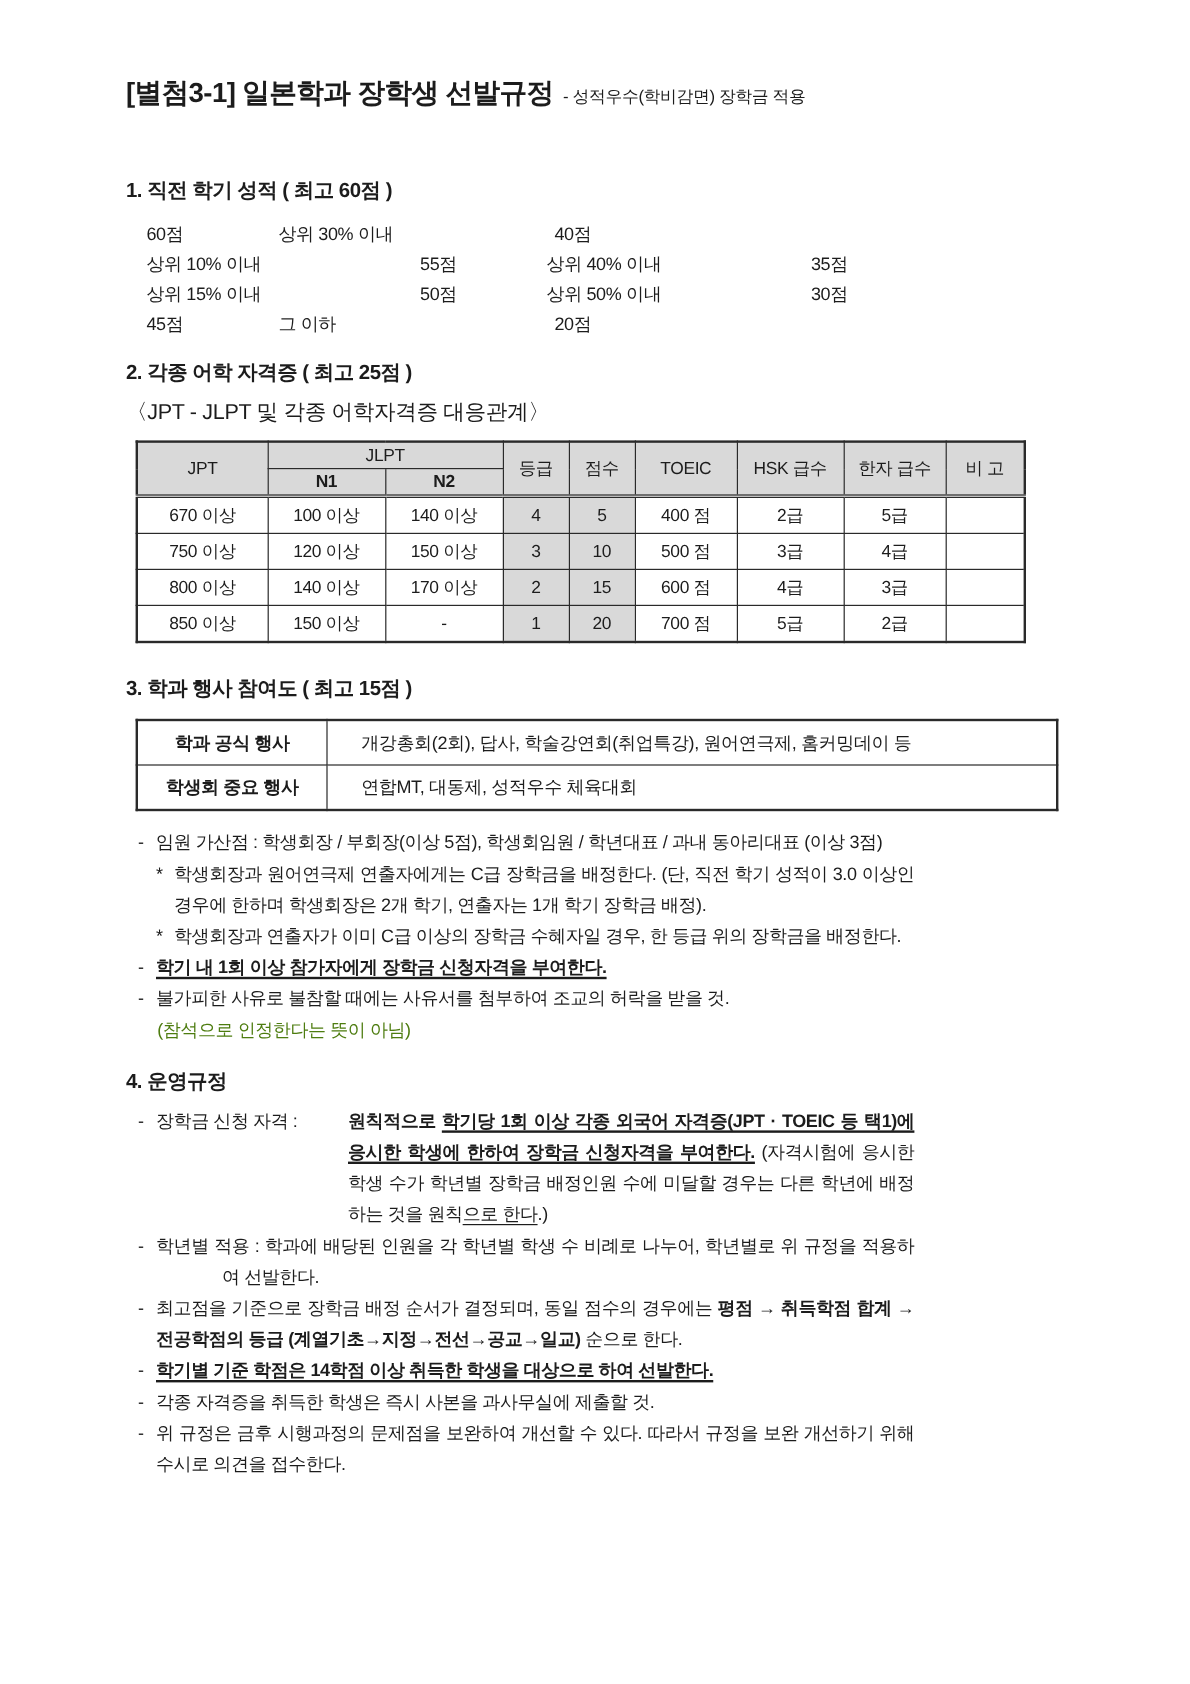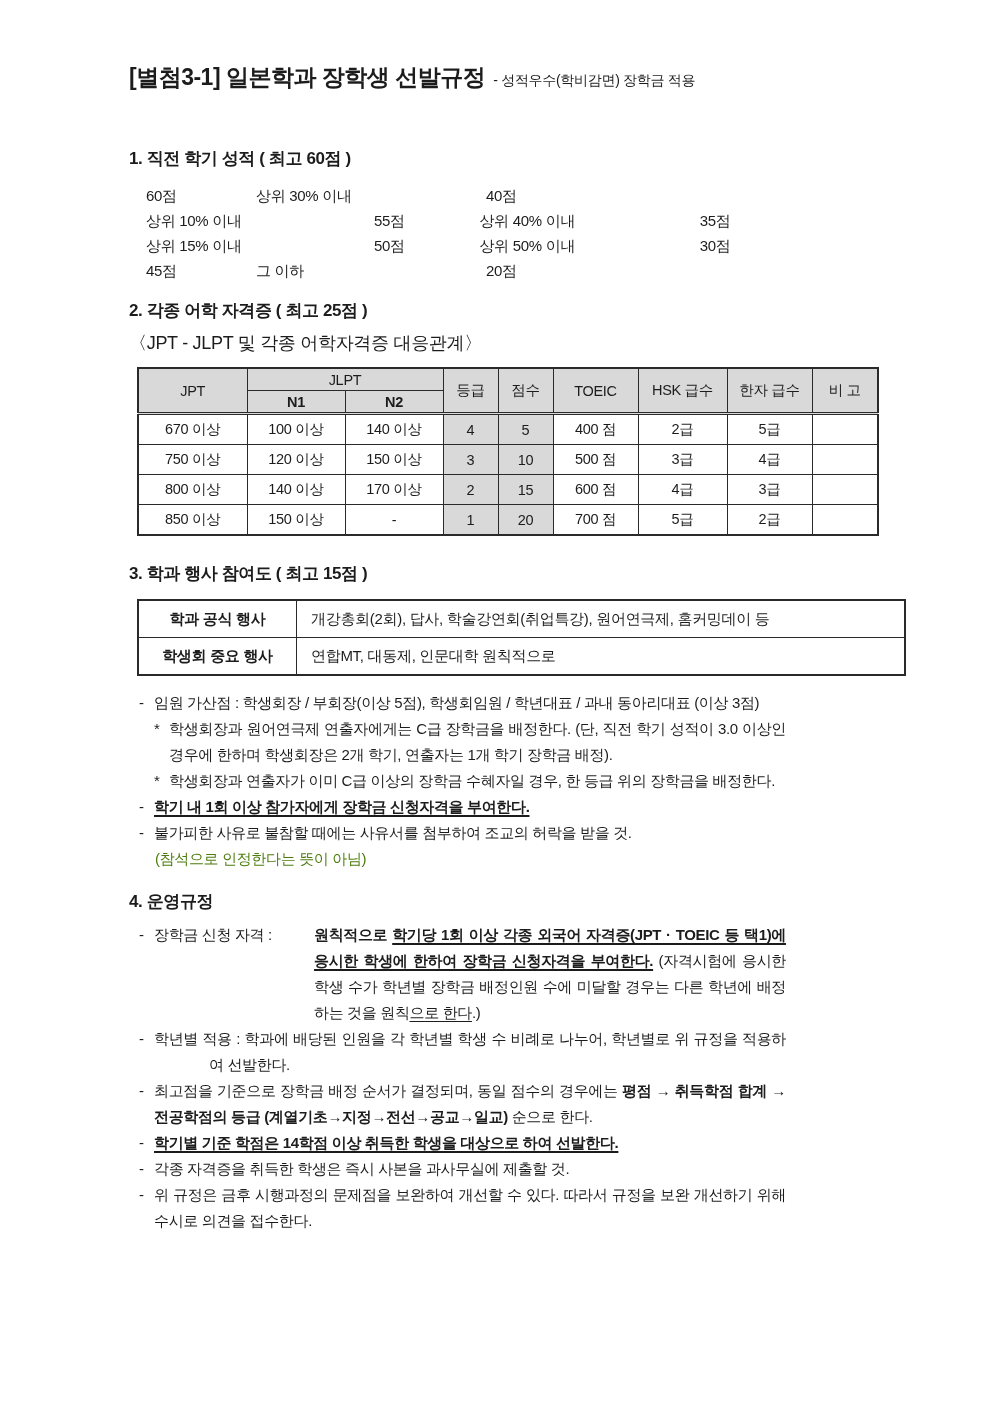--- a/index.html
+++ b/index.html
@@ -4,21 +4,20 @@
 <style>
   html,body{margin:0;padding:0;background:#ffffff;}
   .page{
     position:relative;
     width:862px;height:1403px;
     background:#ffffff;
     box-sizing:border-box;
     padding:62px 100px 0 105px;
     font-family:"Liberation Sans","DejaVu Sans",sans-serif;
     color:#1c1c1c;
-    margin-left:24px;
   }
   
   .title-row{white-space:nowrap;}
   .doc-title{font-size:23px;font-weight:bold;letter-spacing:-0.5px;}
   .doc-subtitle{font-size:14px;font-weight:normal;margin-left:8px;letter-spacing:-0.3px;}
   
   .sec-h{font-size:17px;font-weight:bold;letter-spacing:-0.4px;line-height:24px;}
   .s1-h{margin-top:54px;}
   .s2-h{margin-top:16px;}
   .s3-h{margin-top:26px;}
@@ -40,21 +39,21 @@
   .t1 thead th{background:#d9d9d9;height:21px;}
   .t1 thead tr.last th{border-bottom:3px double #2a2a2a;font-weight:bold;}
   .t1 thead th.span2{border-bottom:3px double #2a2a2a;}
   .t1 tbody td{height:29px;background:#ffffff;}
   .t1 tbody td.gray{background:#d9d9d9;}
   
   .t2{border-collapse:collapse;margin-top:13px;margin-left:8px;width:769px;table-layout:fixed;
       font-size:15px;letter-spacing:-0.3px;border:2px solid #2a2a2a;}
   .t2 td{border:1px solid #2a2a2a;height:34px;}
   .t2 td.lab{width:155px;text-align:center;font-weight:bold;}
-  .t2 td.val{padding-left:14px;text-align:left;}
+  .t2 td.val{padding-left:28px;text-align:left;}
   
   .bullets{margin-top:14px;margin-left:10px;font-size:15px;letter-spacing:-0.35px;}
   .bul{display:flex;line-height:26px;}
   .mk{width:15px;flex:none;}
   .sub{margin-left:15px;}
   .bt{flex:1;text-align:justify;}
   .lbl1{flex:none;width:160px;}
   .b-u{font-weight:bold;text-decoration:underline;text-underline-offset:3px;text-decoration-thickness:1.5px;}
   .b{font-weight:bold;}
   .u{text-decoration:underline;text-underline-offset:3px;}
@@ -180,21 +179,21 @@
   <div class="sec-h s3-h">3. 학과 행사 참여도 ( 최고 15점 )</div>
 
   <table class="t2">
     <tbody>
         <tr>
       <td class="lab">학과 공식 행사</td>
       <td class="val">개강총회(2회), 답사, 학술강연회(취업특강), 원어연극제, 홈커밍데이 등</td>
     </tr>
     <tr>
       <td class="lab">학생회 중요 행사</td>
-      <td class="val">연합MT, 대동제, 인문대학 원칙적으로</td>
+      <td class="val">연합MT, 대동제, 성적우수 체육대회</td>
     </tr>
   </tbody>
     </table>
 
   <div class="bullets">
     <div class="bul">
       <span class="mk">-</span>
       <div class="bt">임원 가산점 : 학생회장 / 부회장(이상 5점), 학생회임원 / 학년대표 / 과내 동아리대표 (이상 3점)</div>
     </div>
     <div class="bul sub">

